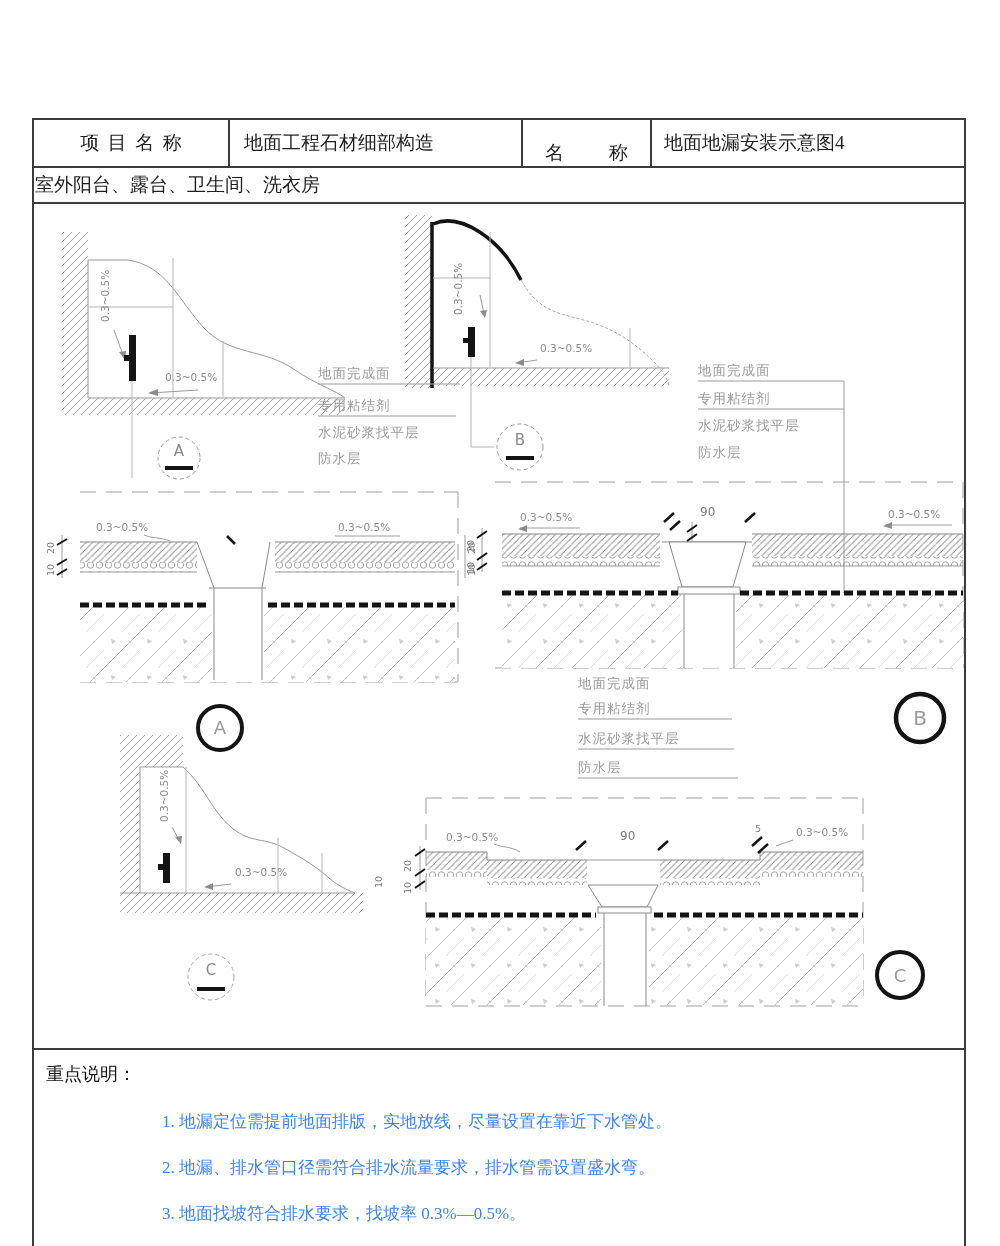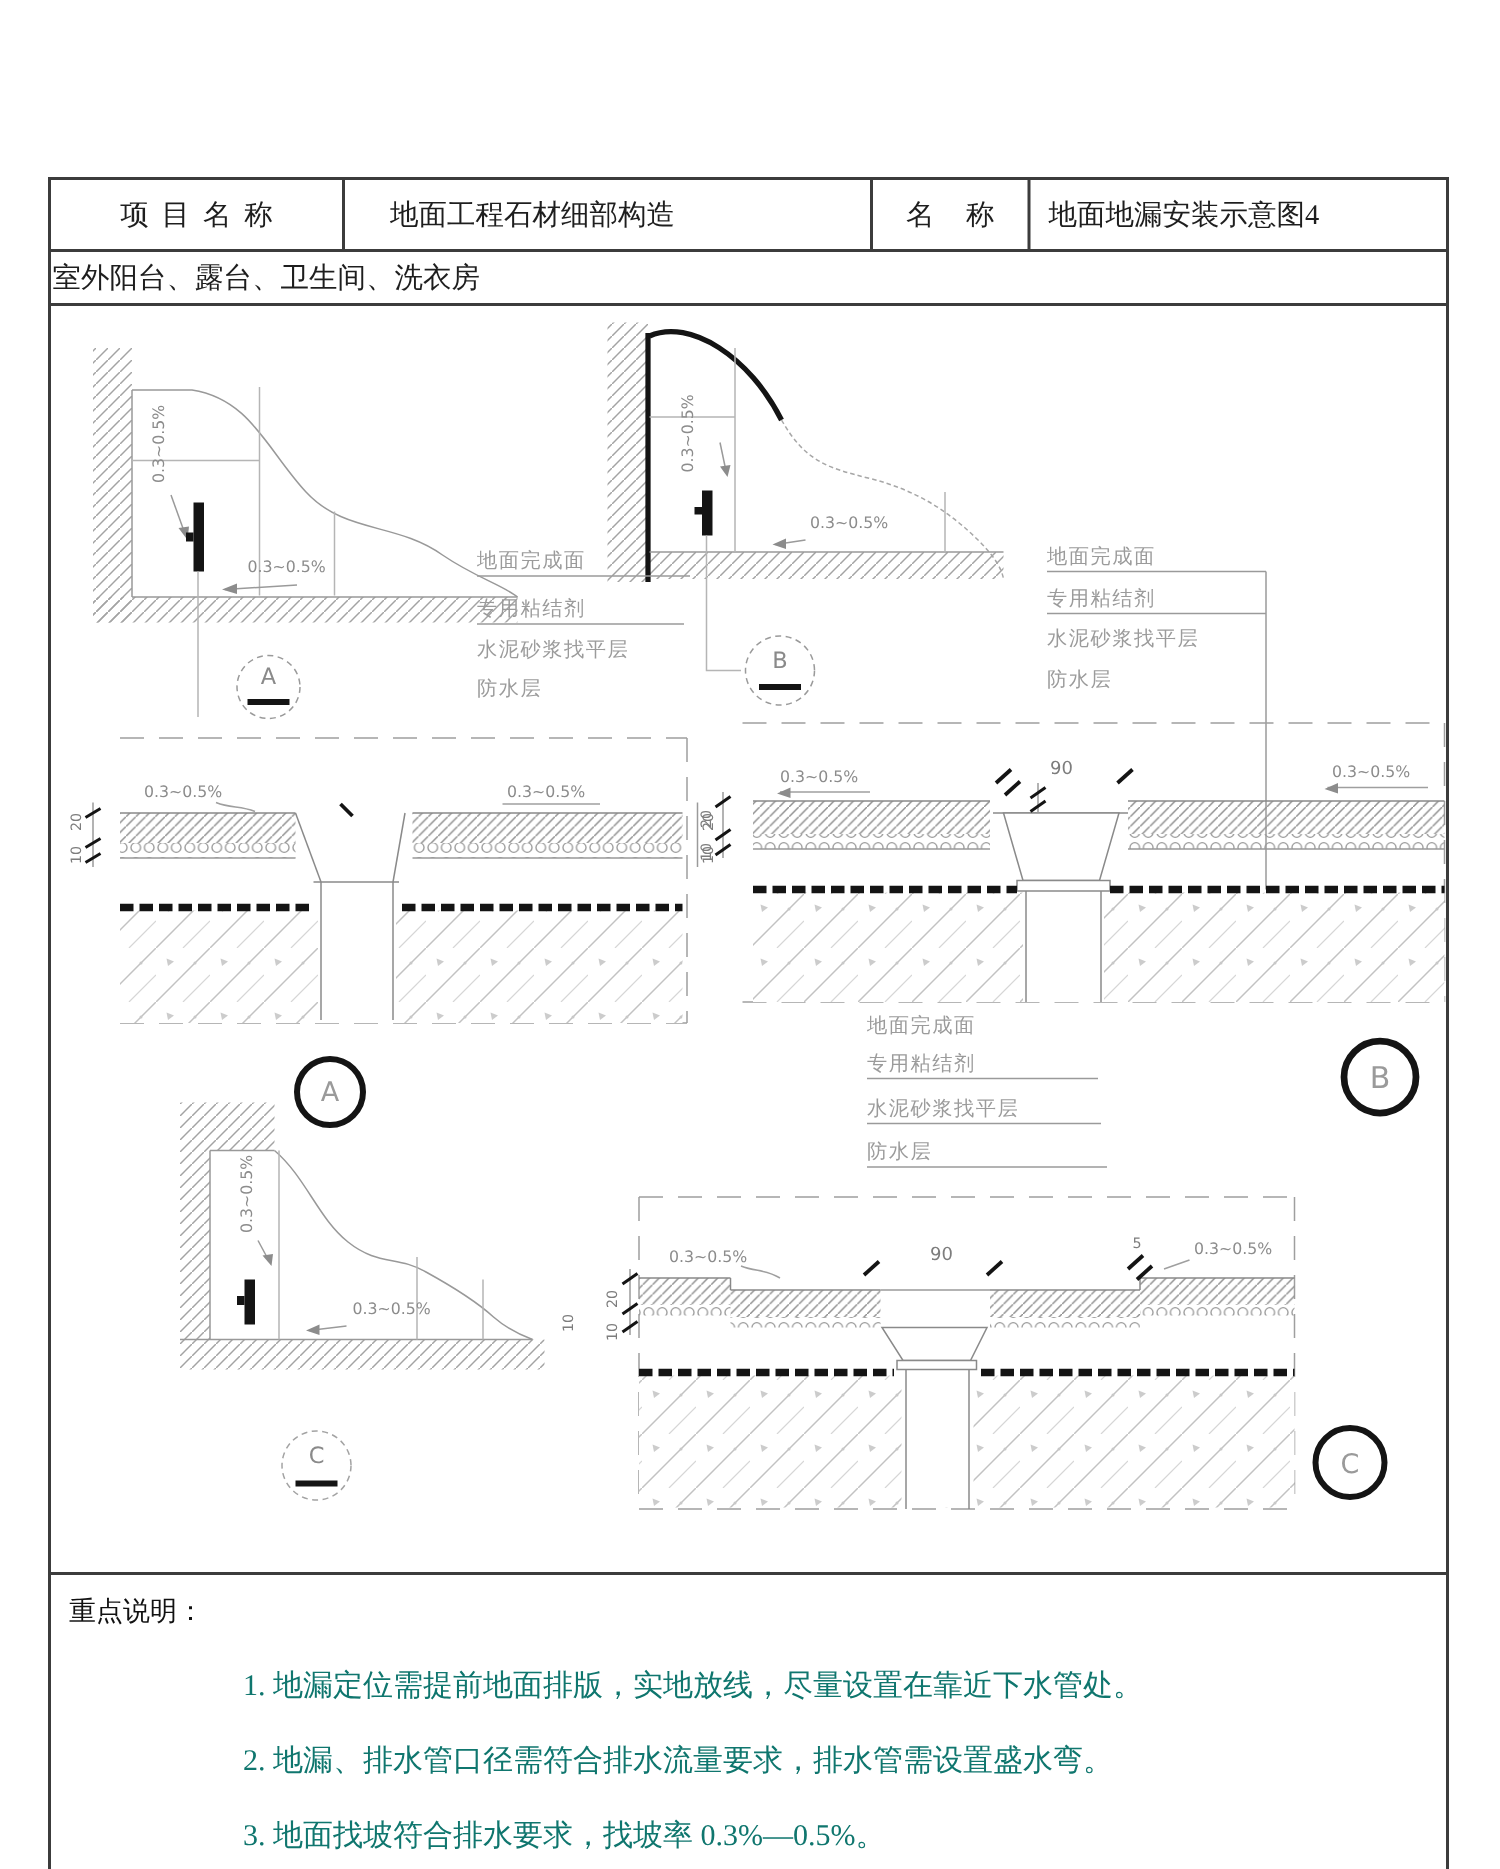--- a/index.html
+++ b/index.html
@@ -11,40 +11,40 @@
     position:absolute;left:32px;top:118px;width:934px;
     border:2px solid #3c3c3c;box-sizing:border-box;background:#fff;
   }
   .hdr-row{display:flex;}
   .hdr-row1{height:46px;border-bottom:2px solid #3c3c3c;}
   .hdr-row2{height:34px;}
   .cell{display:flex;align-items:center;font-size:19px;box-sizing:border-box;}
   .rule-r{border-right:2px solid #3c3c3c;}
   .c-label{justify-content:center;letter-spacing:0.45em;text-indent:0.45em;}
   .c1{width:196px;}
-  .c2{width:352px;padding-left:30px;}
-  .c3{width:105px;}
+  .c2{width:293px;padding-left:14px;}
+  .c3{width:129px;align-items:flex-end;}
   .c3 span{display:block;width:100%;padding:0 22px;box-sizing:border-box;text-align:justify;text-align-last:justify;}
   .c4{flex:1;padding-left:12px;}
   .c2w{flex:1;padding-left:1px;font-family:Liberation Serif, serif;}
   .vline{position:absolute;top:198px;width:2px;height:1048px;background:#3c3c3c;}
   .vline.left{left:32px;}
   .vline.right{left:964px;}
   .hline-notes{position:absolute;left:32px;top:1048px;width:934px;height:2px;background:#3c3c3c;}
   #drawing{position:absolute;left:32px;top:200px;}
   svg text{font-family:"DejaVu Sans",sans-serif;fill:#8c8c8c;}
   svg text.cn{font-family:"Liberation Serif",serif;fill:#9b9b9b;font-size:13.5px;letter-spacing:1px;}
   svg text.dim{fill:#7d7d7d;font-size:9.5px;}
   svg text.slope{font-size:10.5px;}
   svg text.letter{fill:#8a8a8a;font-size:15px;}
   svg text.letter-big{fill:#9a9a9a;font-size:18px;}
   .notes{position:absolute;left:34px;top:1050px;width:930px;}
   .notes-title{margin:12px 0 0 12px;font-size:18px;color:#111;}
   .notes-items{display:flex;flex-direction:column;gap:23px;margin:24px 0 0 128px;}
-  .note-item{font-size:20px;color:#0f766e;}
+  .note-item{font-size:17px;color:#3b82f6;}
 </style>
 </head>
 <body>
 
 <div class="hdr">
   <div class="hdr-row hdr-row1">
     <div class="cell c1 c-label rule-r">项目名称</div>
     <div class="cell c2 rule-r">地面工程石材细部构造</div>
     <div class="cell c3 rule-r">
         <span>名称</span>

